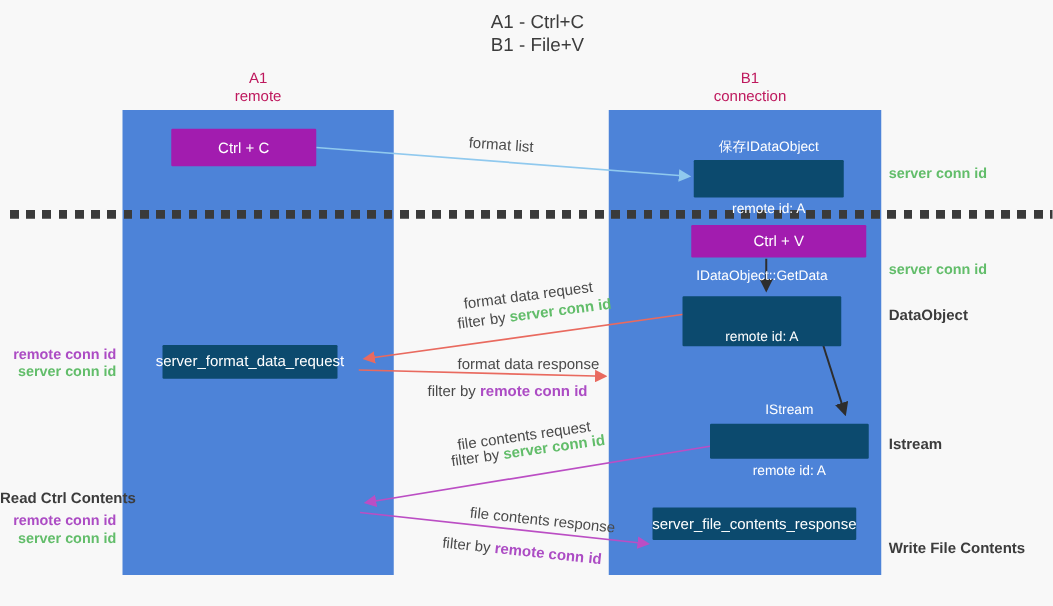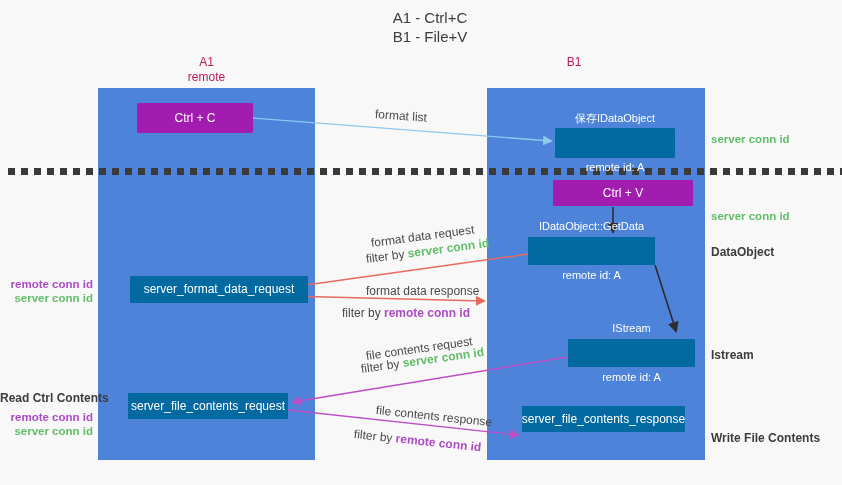--- a/index.html
+++ b/index.html
@@ -7,37 +7,37 @@
   .stage{position:relative;width:842px;height:485px;background:#f8f8f8;overflow:hidden;padding-left:18px;}
 
   .title{position:absolute;left:0;right:0;top:8px;text-align:center;color:#3c3c3c;
          font-size:15px;line-height:19px;}
   .lane-col{position:absolute;top:88px;height:372px;background:#4d83d8;}
   .lane-left{left:98px;width:217px;}
   .lane-right{left:487px;width:218px;}
   .lane-header{position:absolute;top:55px;text-align:center;color:#be185d;
                font-size:12px;line-height:15px;}
   .lane-header.lh-left{left:98px;width:217px;}
-  .lane-header.lh-right{left:465px;width:218px;}
+  .lane-header.lh-right{left:491px;width:218px;}
 
   .divider{position:absolute;left:8px;right:8px;top:168px;height:7px;z-index:5;
            background:repeating-linear-gradient(90deg,#3a3a3a 0 7px,transparent 7px 13px);}
 
   .box{position:absolute;z-index:6;display:flex;flex-direction:column;align-items:center;
        justify-content:center;color:#fff;font-size:12px;line-height:13px;text-align:center;
        border-radius:1px;}
   .box.green{background:#a21caf;}
-  .box.orange{background:#0369a1;}
+  .box.orange{background:#0c4a6e;}
   .box .l2{font-size:11px;margin-top:36px;}
 
   .b-ctrlc{left:137px;top:103px;width:116px;height:30px;}
   .b-saveobj{left:555px;top:128px;width:120px;height:30px;font-size:11px;}
   .b-ctrlv{left:553px;top:180px;width:140px;height:26px;}
-  .b-getdata{left:528px;top:237px;width:127px;height:28px;font-size:11px;}
-  .b-fmtreq{left:130px;top:276px;width:178px;height:27px;}
+  .b-getdata{left:546px;top:237px;width:127px;height:40px;font-size:11px;justify-content:flex-end;}
+  .b-fmtreq{left:130px;top:276px;width:140px;height:27px;}
   .b-fmtresp{left:488px;top:290px;width:157px;height:27px;}
   .b-istream{left:568px;top:339px;width:127px;height:28px;font-size:11px;}
   .b-filereq{left:128px;top:393px;width:160px;height:26px;}
   .b-fileresp{left:522px;top:406px;width:163px;height:26px;}
 
   svg.arrows{position:absolute;left:0;top:0;z-index:4;}
 
   .albl{position:absolute;z-index:7;font-size:12px;color:#4a4a4a;white-space:nowrap;
         transform-origin:left center;}
   .green-t{color:#62bd6a;font-weight:bold;}
@@ -68,20 +68,21 @@
     <div>A1 - Ctrl+C</div>
     <div>B1 - File+V</div>
   </div>
 
   <div class="lane-header lh-left">
     <div>A1</div>
     <div>remote</div>
   </div>
   <div class="lane-header lh-right">
     <div>B1</div>
+    <div>connection</div>
   </div>
 
   <div class="lane-col lane-left"></div>
   <div class="lane-col lane-right"></div>
 
   <div class="divider"></div>
 
   <svg class="arrows" width="842" height="485">
     <defs>
       <marker id="m-blue" markerUnits="userSpaceOnUse" markerWidth="10" markerHeight="10" refX="8" refY="5" orient="auto">
@@ -127,23 +128,20 @@
   <div class="box orange b-fmtreq">
     <div>server_format_data_request</div>
   </div>
 
 
   <div class="box orange b-istream">
     <div>IStream</div>
     <div class="l2">remote id: A</div>
   </div>
 
-  <div class="box orange b-filereq">
-    <div>server_file_contents_request</div>
-  </div>
 
   <div class="box orange b-fileresp">
     <div>server_file_contents_response</div>
   </div>
 
   <div class="albl lbl-format-list">format list</div>
 
   <div class="albl lbl-fdreq">format data request</div>
   <div class="albl lbl-fdreq-filter">
     <span>filter by </span><span class="green-t">server conn id</span>

